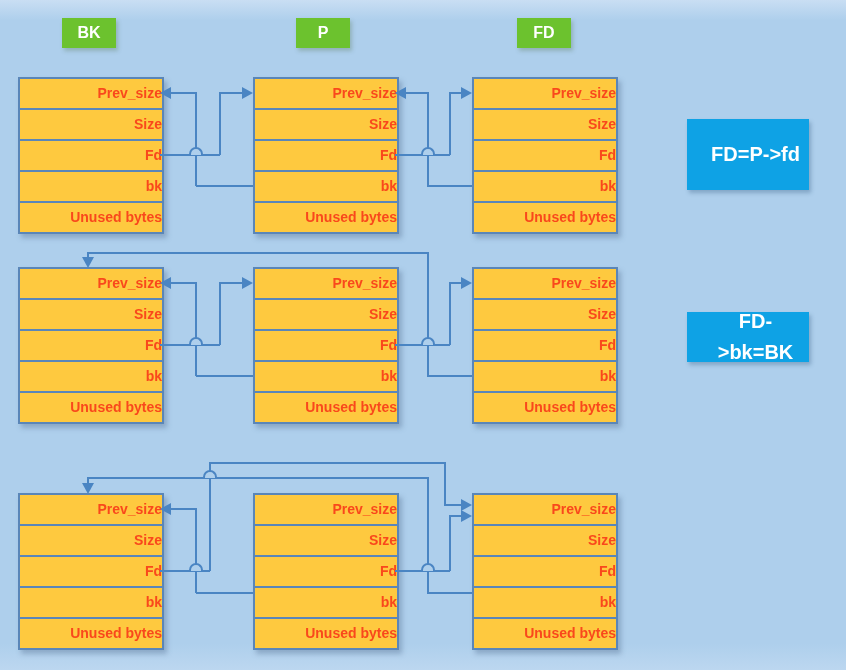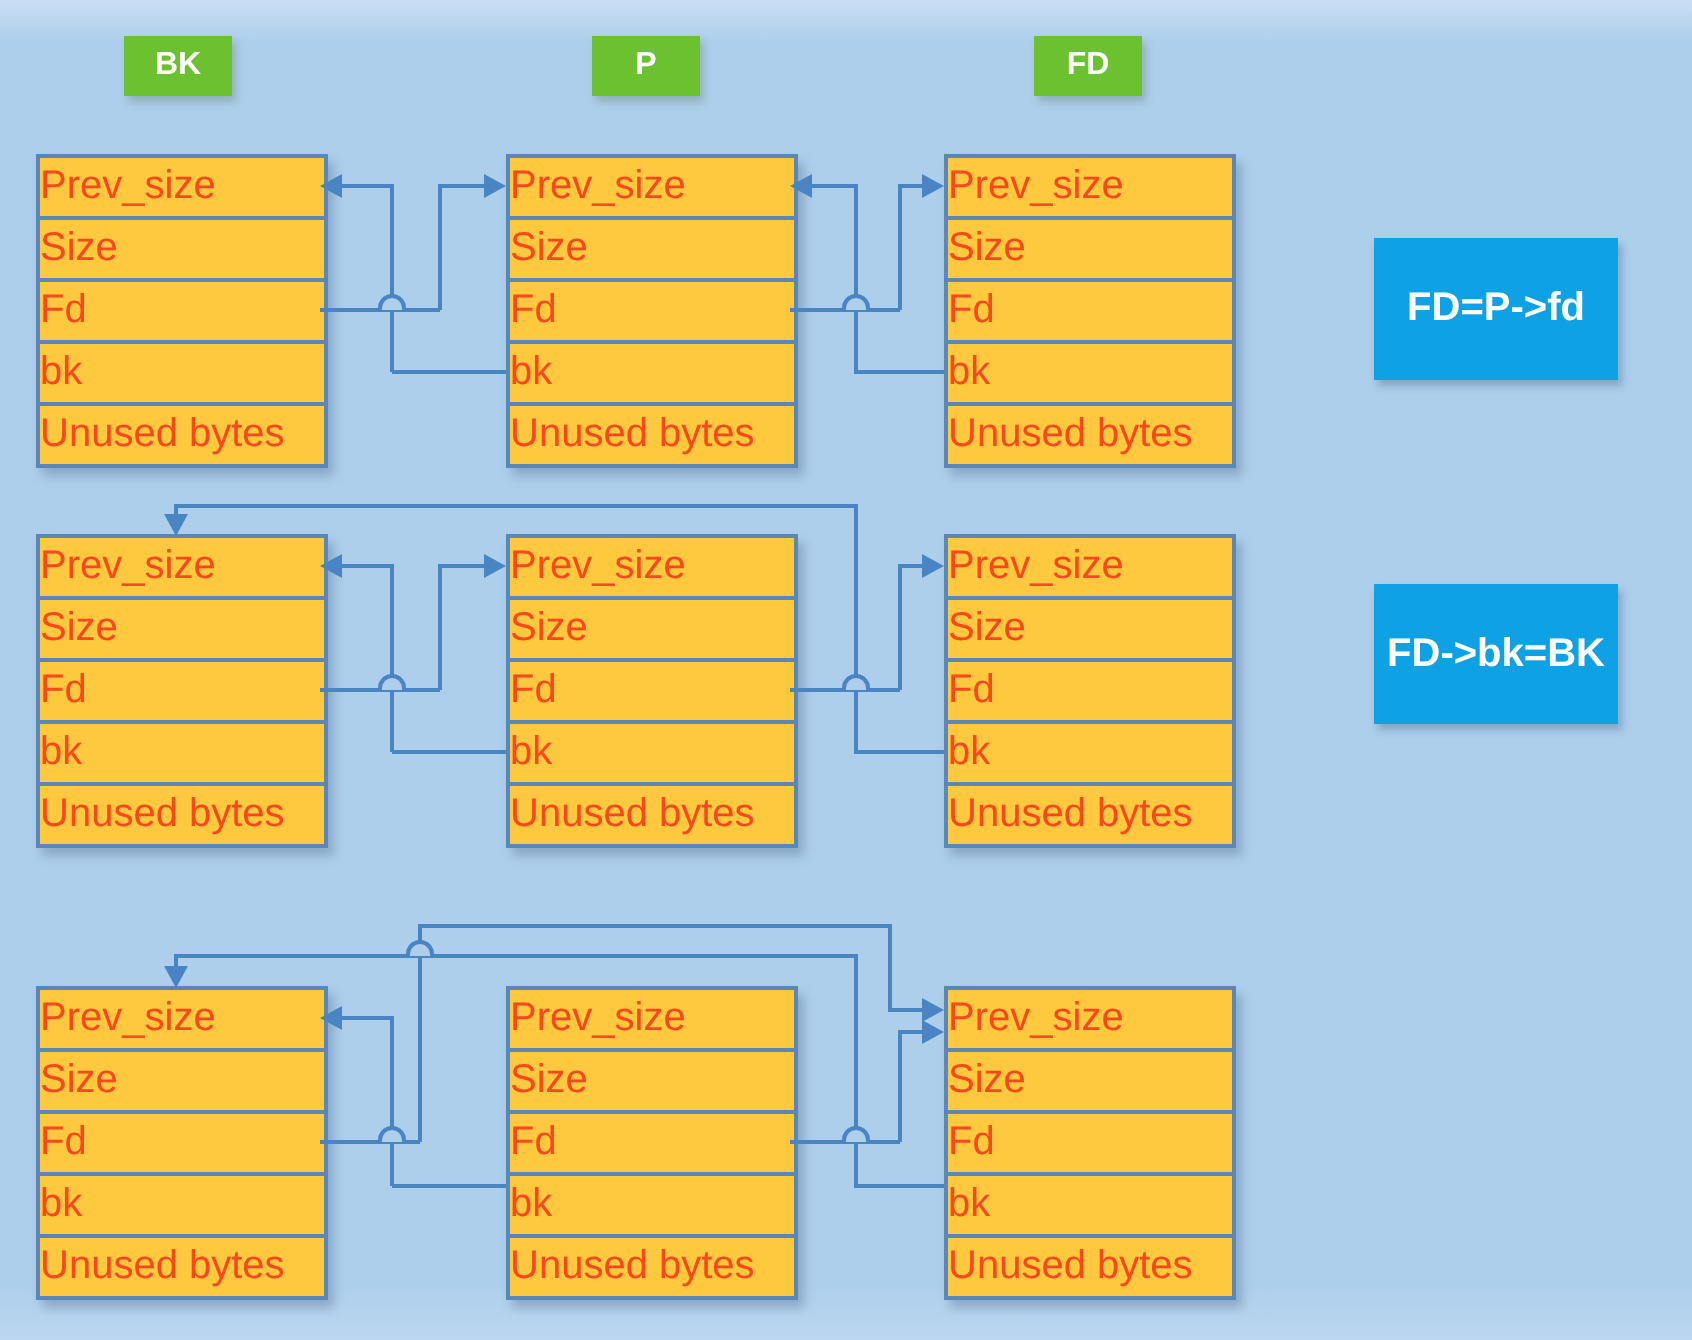--- a/index.html
+++ b/index.html
@@ -13,43 +13,43 @@
     position:absolute;width:54px;height:30px;line-height:30px;text-align:center;
     background:#6cc22e;color:#fff;font-weight:bold;font-size:16px;
     box-shadow:2px 3px 4px rgba(60,90,40,.25);
   }
   
   .chunk{
     position:absolute;width:142px;background:#fec93f;border:2px solid #5a86b8;
     box-shadow:3px 4px 5px rgba(70,95,130,.35);
   }
   .cell{
-    height:29px;line-height:29px;text-align:left;
-    font-weight:normal;font-size:20px;color:#f9481c;
+    height:29px;line-height:29px;text-align:right;
+    font-weight:bold;font-size:14px;color:#f9481c;
   }
   .cell + .cell{border-top:2px solid #5a86b8;}
   
   .seg{position:absolute;background:#4a85c3;}
   .hop{
     position:absolute;width:14px;height:8px;background:#aecfec;
     border:2px solid #4a85c3;border-bottom:none;border-radius:8px 8px 0 0;
     box-sizing:border-box;
   }
   .ah{position:absolute;width:0;height:0;}
   .ah.left {border-top:6px solid transparent;border-bottom:6px solid transparent;border-right:11px solid #4a85c3;}
   .ah.right{border-top:6px solid transparent;border-bottom:6px solid transparent;border-left:11px solid #4a85c3;}
   .ah.down {border-left:6px solid transparent;border-right:6px solid transparent;border-top:11px solid #4a85c3;}
   
   .note{
     position:absolute;left:687px;width:122px;background:#0ea2e5;color:#fff;
     font-weight:bold;font-size:20px;text-align:center;
     display:flex;flex-direction:column;justify-content:center;
     box-shadow:2px 3px 4px rgba(30,70,110,.3);
   }
-  .note div{line-height:31px;}
+  .note div{line-height:31px;margin-left:15px;}
 </style>
 </head>
 <body>
 
 <div class="stage">
 
   <div class="ptr-label" style="left:62px;top:18px">BK</div>
   <div class="ptr-label" style="left:296px;top:18px">P</div>
   <div class="ptr-label" style="left:517px;top:18px">FD</div>
 
@@ -155,21 +155,21 @@
   <div>
     <div class="seg" style="left:427px;top:375px;width:45px;height:2px"></div>
     <div class="seg" style="left:427px;top:252px;width:2px;height:124px"></div>
     <div class="seg" style="left:87px;top:252px;width:341px;height:2px"></div>
     <div class="seg" style="left:87px;top:252px;width:2px;height:7px"></div>
     <div class="ah down" style="left:82px;top:257px"></div>
   </div>
   <div class="hop" style="left:189px;top:337px"></div>
   <div class="hop" style="left:421px;top:337px"></div>
 
-  <div class="note" style="top:292px;height:70px">
+  <div class="note" style="top:312px;height:50px">
     <div>FD-&gt;bk=BK</div>
   </div>
 
   <div class="chunk" style="left:18px;top:493px">
     <div class="cell">Prev_size</div>
     <div class="cell">Size</div>
     <div class="cell">Fd</div>
     <div class="cell">bk</div>
     <div class="cell">Unused bytes</div>
   </div>

